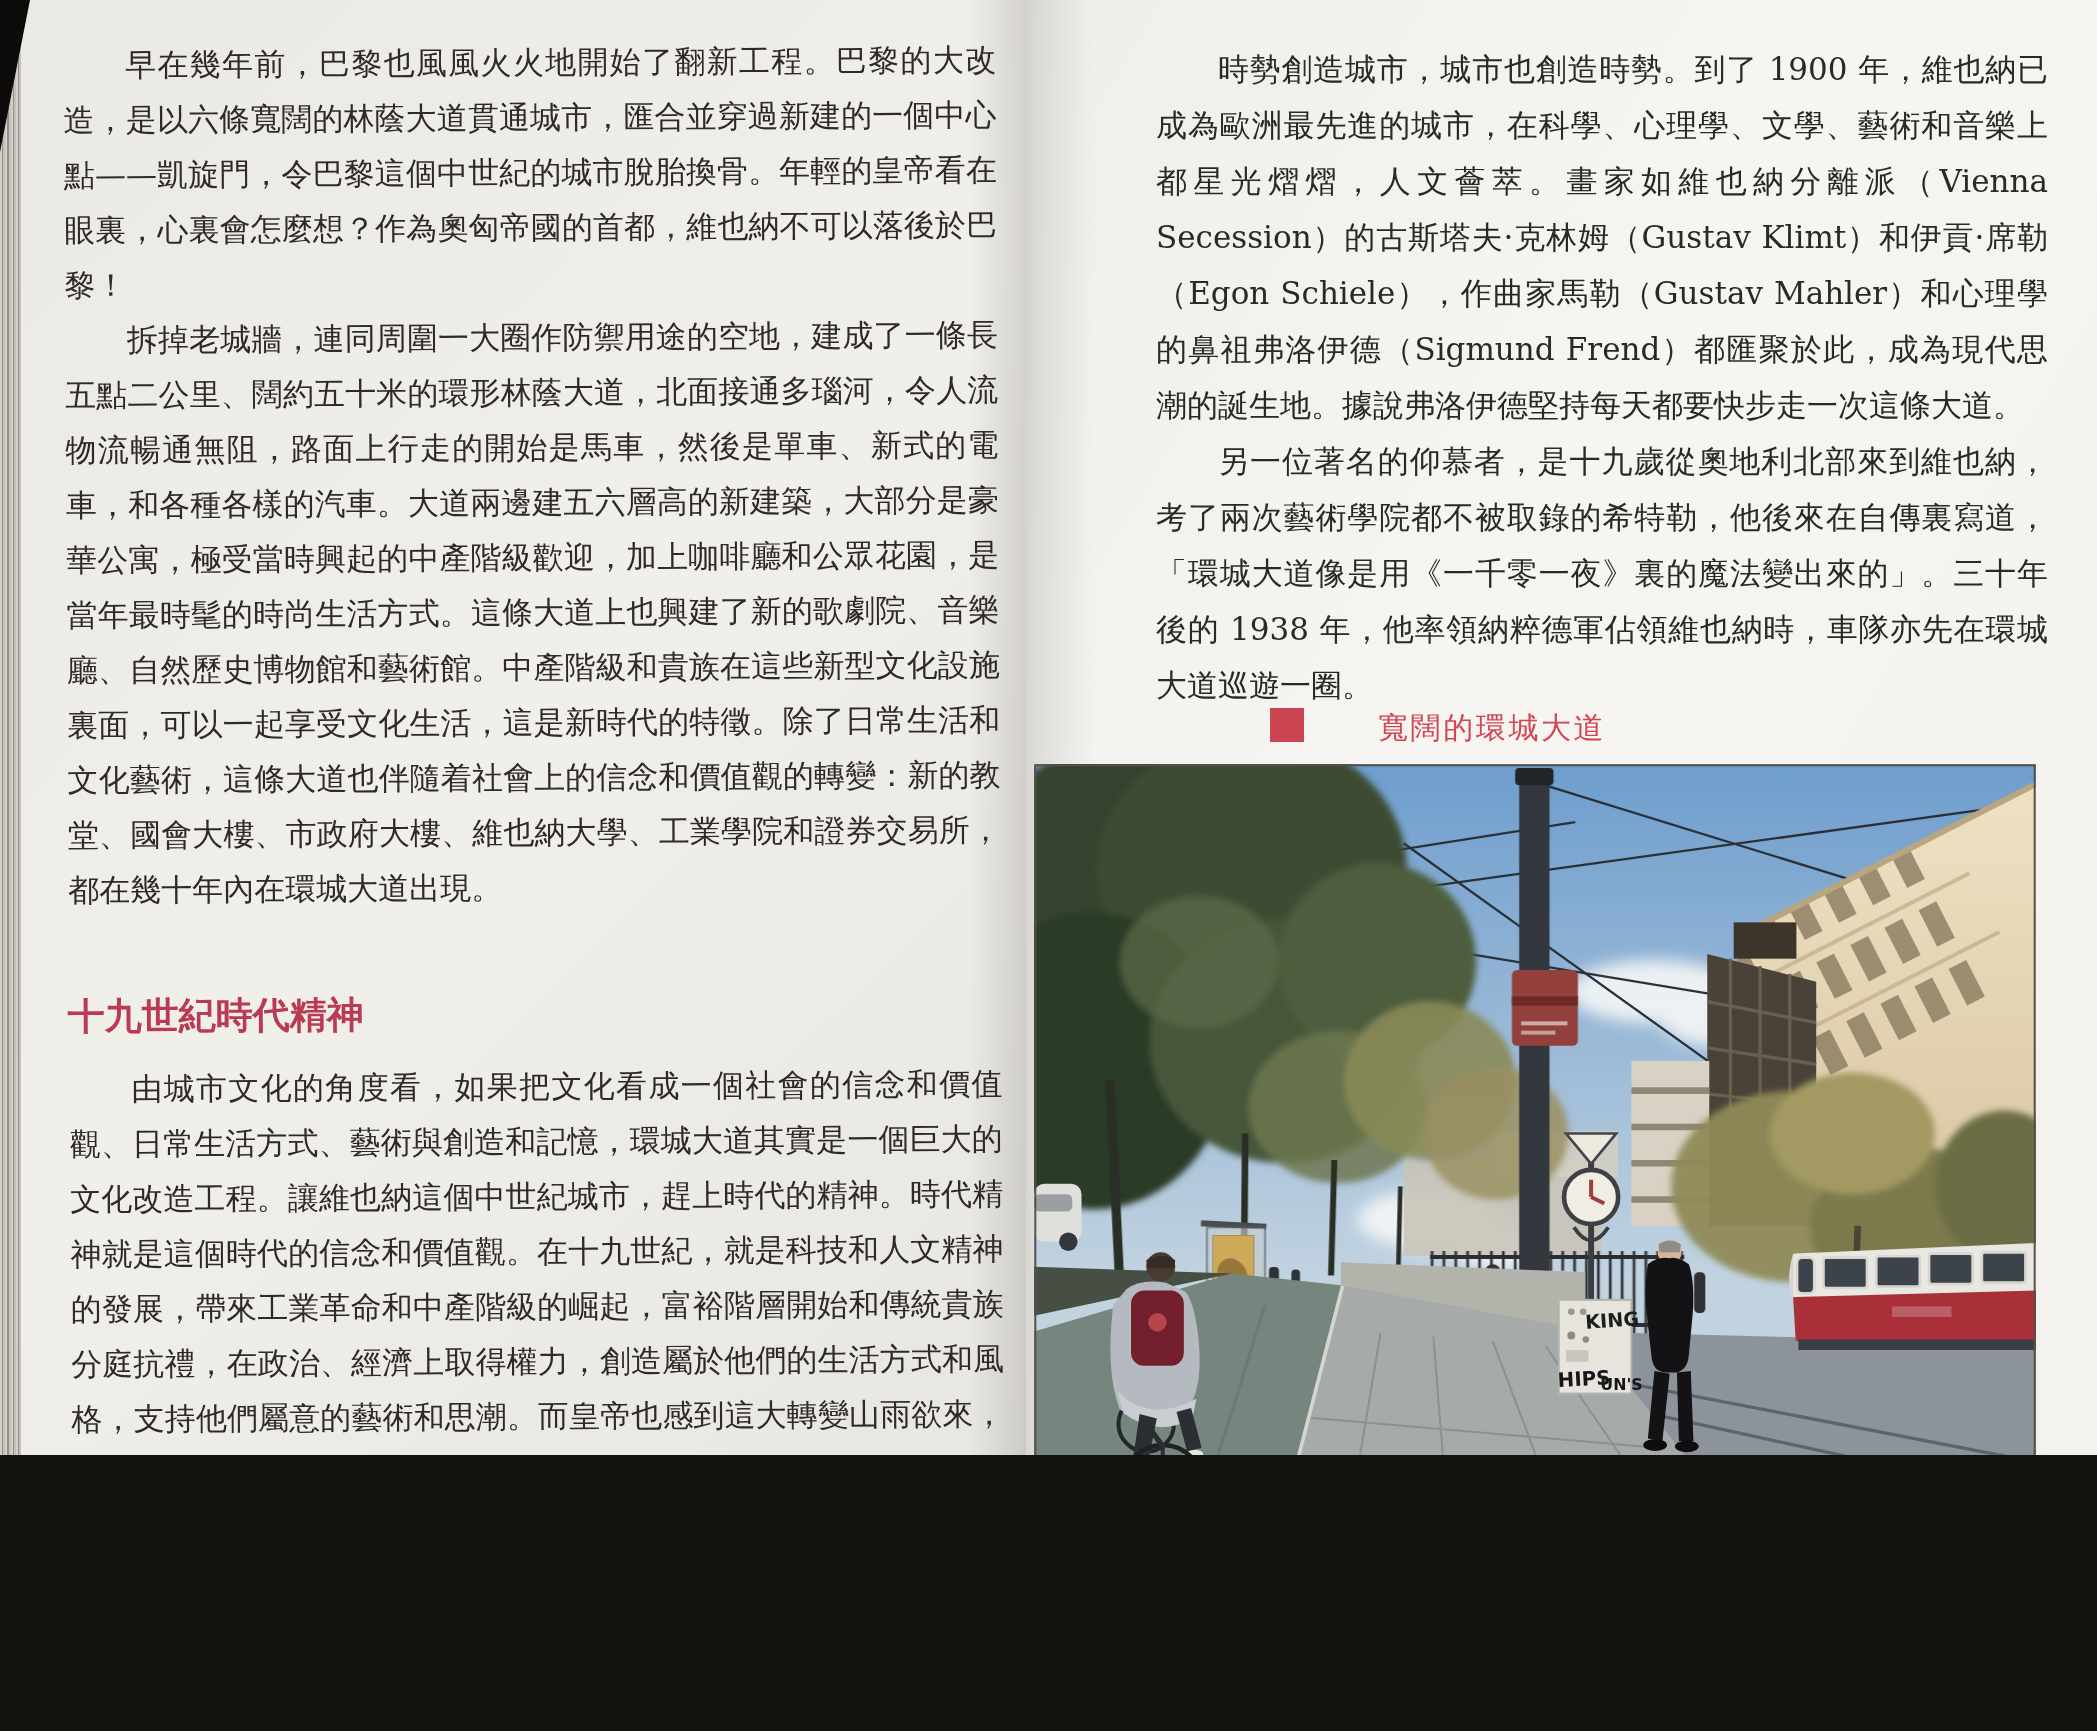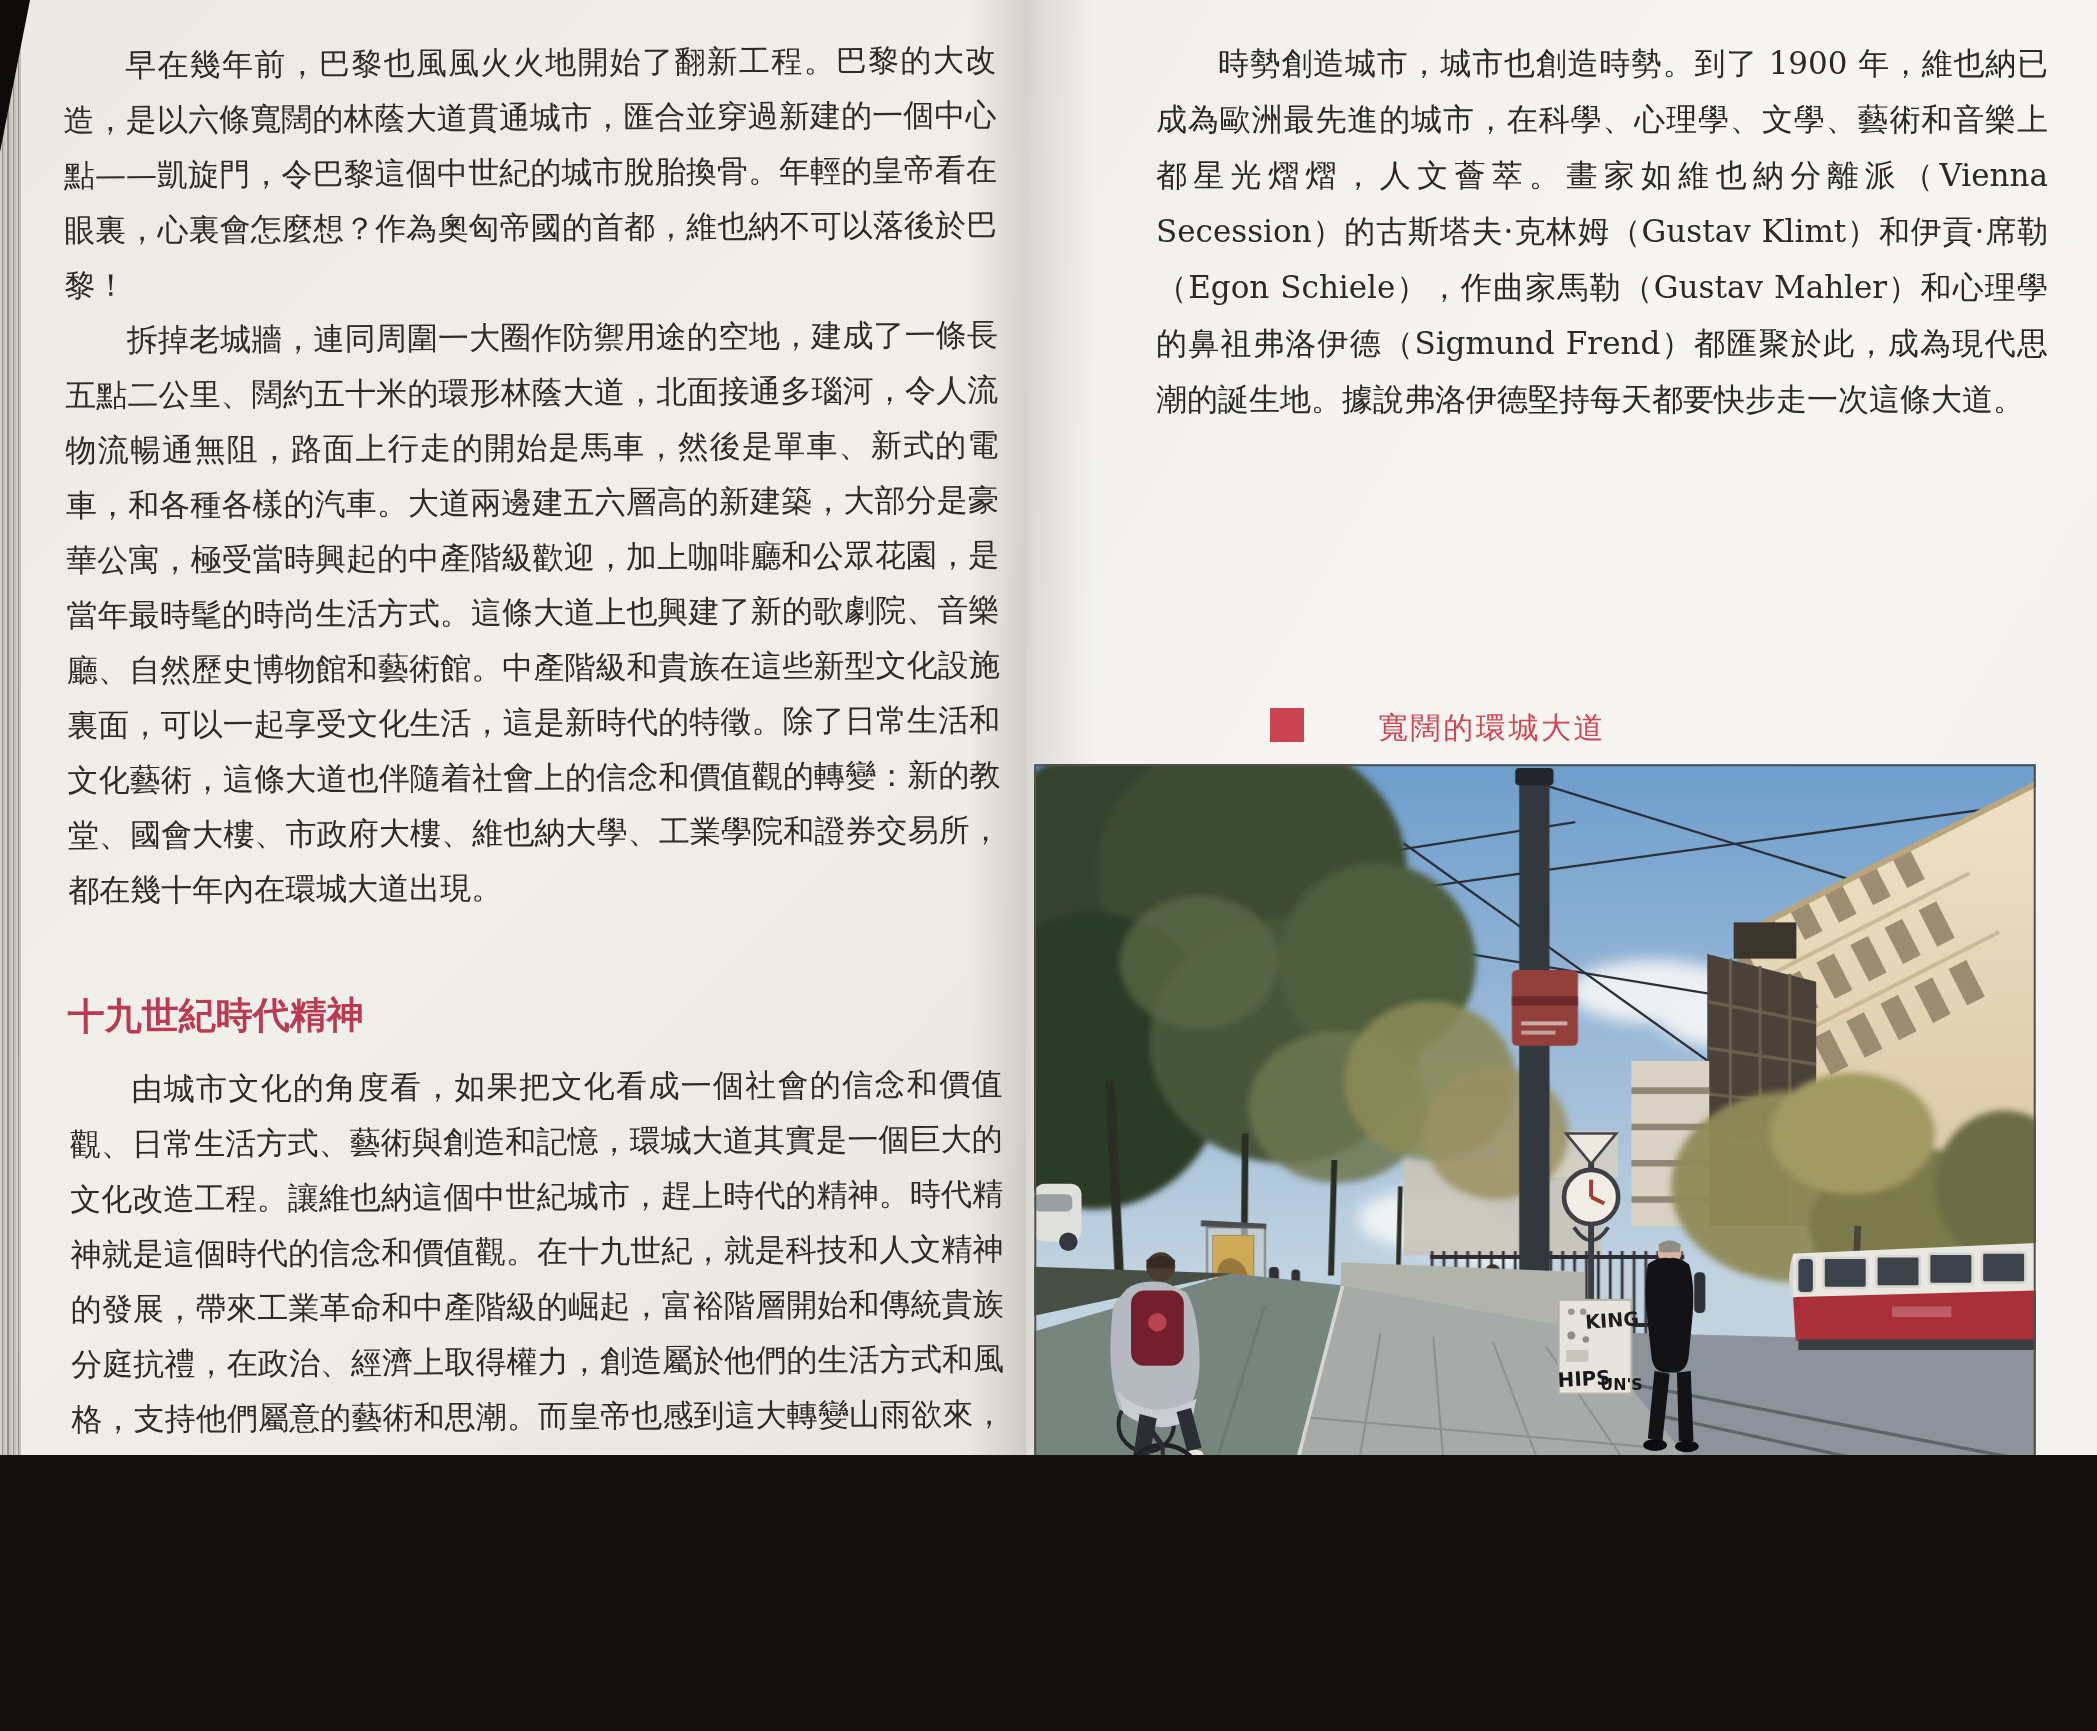--- a/index.html
+++ b/index.html
@@ -22,21 +22,21 @@
   .lp-text{position:absolute;left:63px;top:38px;width:933px;
     font-size:31px;line-height:55px;color:#2e2b27;text-align:justify;
     transform:rotate(-0.35deg);transform-origin:0 0;}
   .lp-text p,.rp-text p{margin:0;text-indent:2em;}
   .section-heading{margin:78px 0 25px -1.3px;text-indent:0;
     font-size:37px;line-height:41px;font-weight:bold;color:#b93a52;}
   .footer-num{position:absolute;left:51px;top:1625px;font-family:"DejaVu Sans",sans-serif;
     font-size:30px;color:#33302b;font-weight:bold;}
   .footer-title{position:absolute;left:158px;top:1637px;font-size:28px;color:#3a3732;
     letter-spacing:9.2px;transform:rotate(-1.1deg);}
-  .rp-text{position:absolute;left:1156px;top:35px;width:892px;
+  .rp-text{position:absolute;left:1156px;top:41px;width:892px;
     font-size:31px;line-height:56px;color:#2b2925;text-align:justify;}
   .caption{position:absolute;left:1270px;top:708px;display:flex;}
   .caption-square{width:34px;height:34px;background:#cb4452;flex:0 0 auto;}
   .caption-label{margin-left:74px;font-family:"DejaVu Sans",sans-serif;
     font-size:30px;color:#d24552;letter-spacing:2.6px;white-space:nowrap;}
   
   .photo{position:absolute;left:1034px;top:764px;width:1002px;height:943px;}
   .photo svg{display:block;width:100%;height:100%;}
 </style>
 </head>
@@ -53,20 +53,21 @@
     <p>早在幾年前，巴黎也風風火火地開始了翻新工程。巴黎的大改造，是以六條寬闊的林蔭大道貫通城市，匯合並穿過新建的一個中心點——凱旋門，令巴黎這個中世紀的城市脫胎換骨。年輕的皇帝看在眼裏，心裏會怎麼想？作為奧匈帝國的首都，維也納不可以落後於巴黎！</p>
     <p>拆掉老城牆，連同周圍一大圈作防禦用途的空地，建成了一條長五點二公里、闊約五十米的環形林蔭大道，北面接通多瑙河，令人流物流暢通無阻，路面上行走的開始是馬車，然後是單車、新式的電車，和各種各樣的汽車。大道兩邊建五六層高的新建築，大部分是豪華公寓，極受當時興起的中產階級歡迎，加上咖啡廳和公眾花園，是當年最時髦的時尚生活方式。這條大道上也興建了新的歌劇院、音樂廳、自然歷史博物館和藝術館。中產階級和貴族在這些新型文化設施裏面，可以一起享受文化生活，這是新時代的特徵。除了日常生活和文化藝術，這條大道也伴隨着社會上的信念和價值觀的轉變：新的教堂、國會大樓、市政府大樓、維也納大學、工業學院和證券交易所，都在幾十年內在環城大道出現。</p>
     <h2 class="section-heading">十九世紀時代精神</h2>
     <p>由城市文化的角度看，如果把文化看成一個社會的信念和價值觀、日常生活方式、藝術與創造和記憶，環城大道其實是一個巨大的文化改造工程。讓維也納這個中世紀城市，趕上時代的精神。時代精神就是這個時代的信念和價值觀。在十九世紀，就是科技和人文精神的發展，帶來工業革命和中產階級的崛起，富裕階層開始和傳統貴族分庭抗禮，在政治、經濟上取得權力，創造屬於他們的生活方式和風格，支持他們屬意的藝術和思潮。而皇帝也感到這大轉變山雨欲來，決定改造城市，以配合這世紀大變局。</p>
   </div>
   <div class="footer-num">88</div>
   <div class="footer-title">城市如何文化</div>
 
   <div class="rp-text">
     <p>時勢創造城市，城市也創造時勢。到了 1900 年，維也納已成為歐洲最先進的城市，在科學、心理學、文學、藝術和音樂上都星光熠熠，人文薈萃。畫家如維也納分離派（Vienna Secession）的古斯塔夫·克林姆（Gustav Klimt）和伊貢·席勒（Egon Schiele），作曲家馬勒（Gustav Mahler）和心理學的鼻祖弗洛伊德（Sigmund Frend）都匯聚於此，成為現代思潮的誕生地。據說弗洛伊德堅持每天都要快步走一次這條大道。</p>
+    <p>另一位著名的仰慕者，是十九歲從奧地利北部來到維也納，考了兩次藝術學院都不被取錄的希特勒，他後來在自傳裏寫道，「環城大道像是用《一千零一夜》裏的魔法變出來的」。三十年後的 1938 年，他率領納粹德軍佔領維也納時，車隊亦先在環城大道巡遊一圈。</p>
   </div>
   <div class="caption">
     <span class="caption-square"></span>
     <span class="caption-label">寬闊的環城大道</span>
   </div>
 
   <div class="photo">
   <svg viewBox="0 0 1518 1429" preserveAspectRatio="none">
     <defs>
       <linearGradient id="sky" x1="0" y1="0" x2="0" y2="1">

